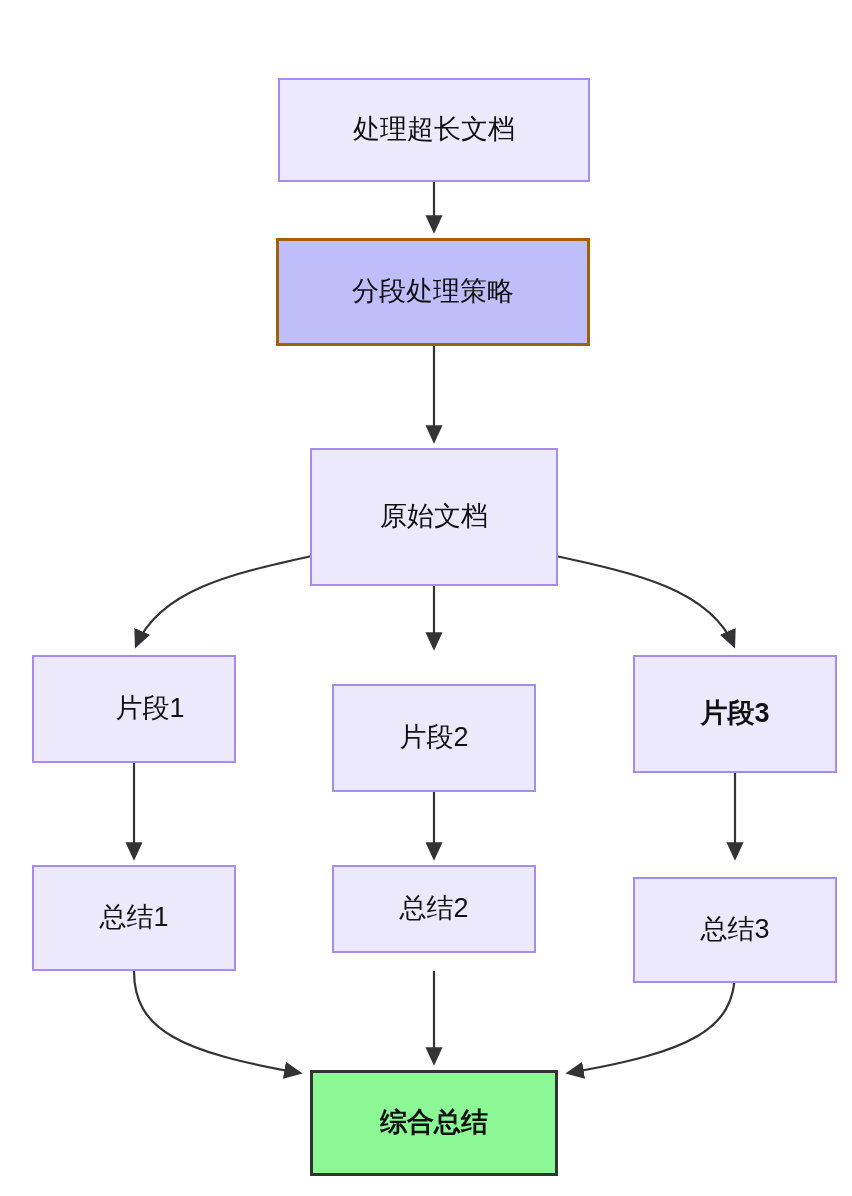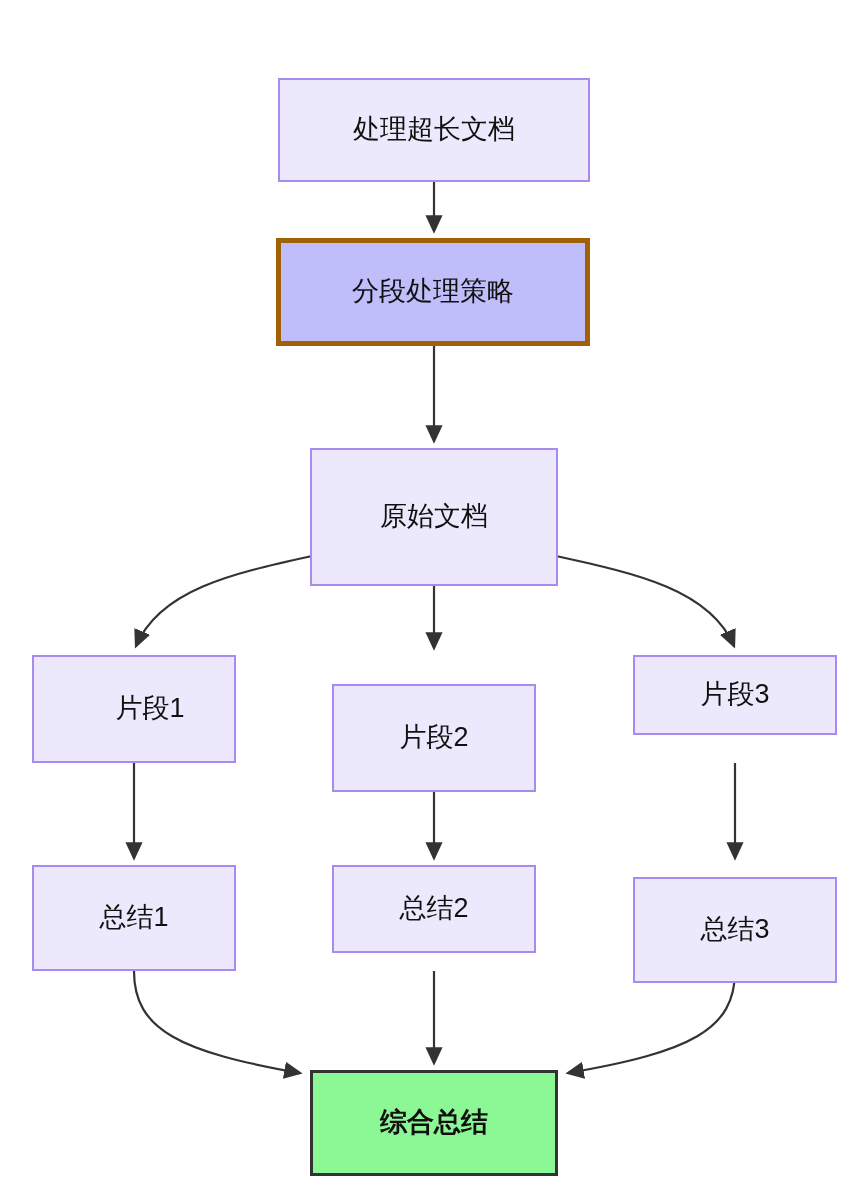--- a/index.html
+++ b/index.html
@@ -36,21 +36,21 @@
     line-height: 1.25;
     color: #101010;
   }
   .node-std {
     background: #ece9fc;
     border: 2px solid #a78bf0;
     font-size: 27px;
   }
   .node-strong {
     background: #bfbdfa;
-    border: 5px solid #a16207;
+    border: 3px solid #a16207;
     font-size: 27px;
   }
   .node-final {
     background: #8cf795;
     border: 3px solid #333333;
     font-size: 27px;
   }
 </style>
 </head>
 <body>
@@ -100,21 +100,21 @@
   </div>
 
   <div class="node node-std" style="left:32px; top:655px; width:204px; height:108px;padding-left:32px;">
     <span>片段1</span>
   </div>
 
   <div class="node node-std" style="left:332px; top:655px; width:204px; height:108px;margin-top:29px;">
     <span>片段2</span>
   </div>
 
-  <div class="node node-std" style="left:633px; top:655px; width:204px; height:80px;">
+  <div class="node node-std" style="left:633px; top:655px; width:204px; height:118px;font-weight:bold;">
     <span>片段3</span>
   </div>
 
   <div class="node node-std" style="left:32px; top:865px; width:204px; height:106px;">
     <span>总结1</span>
   </div>
 
   <div class="node node-std" style="left:332px; top:865px; width:204px; height:88px;">
     <span>总结2</span>
   </div>

